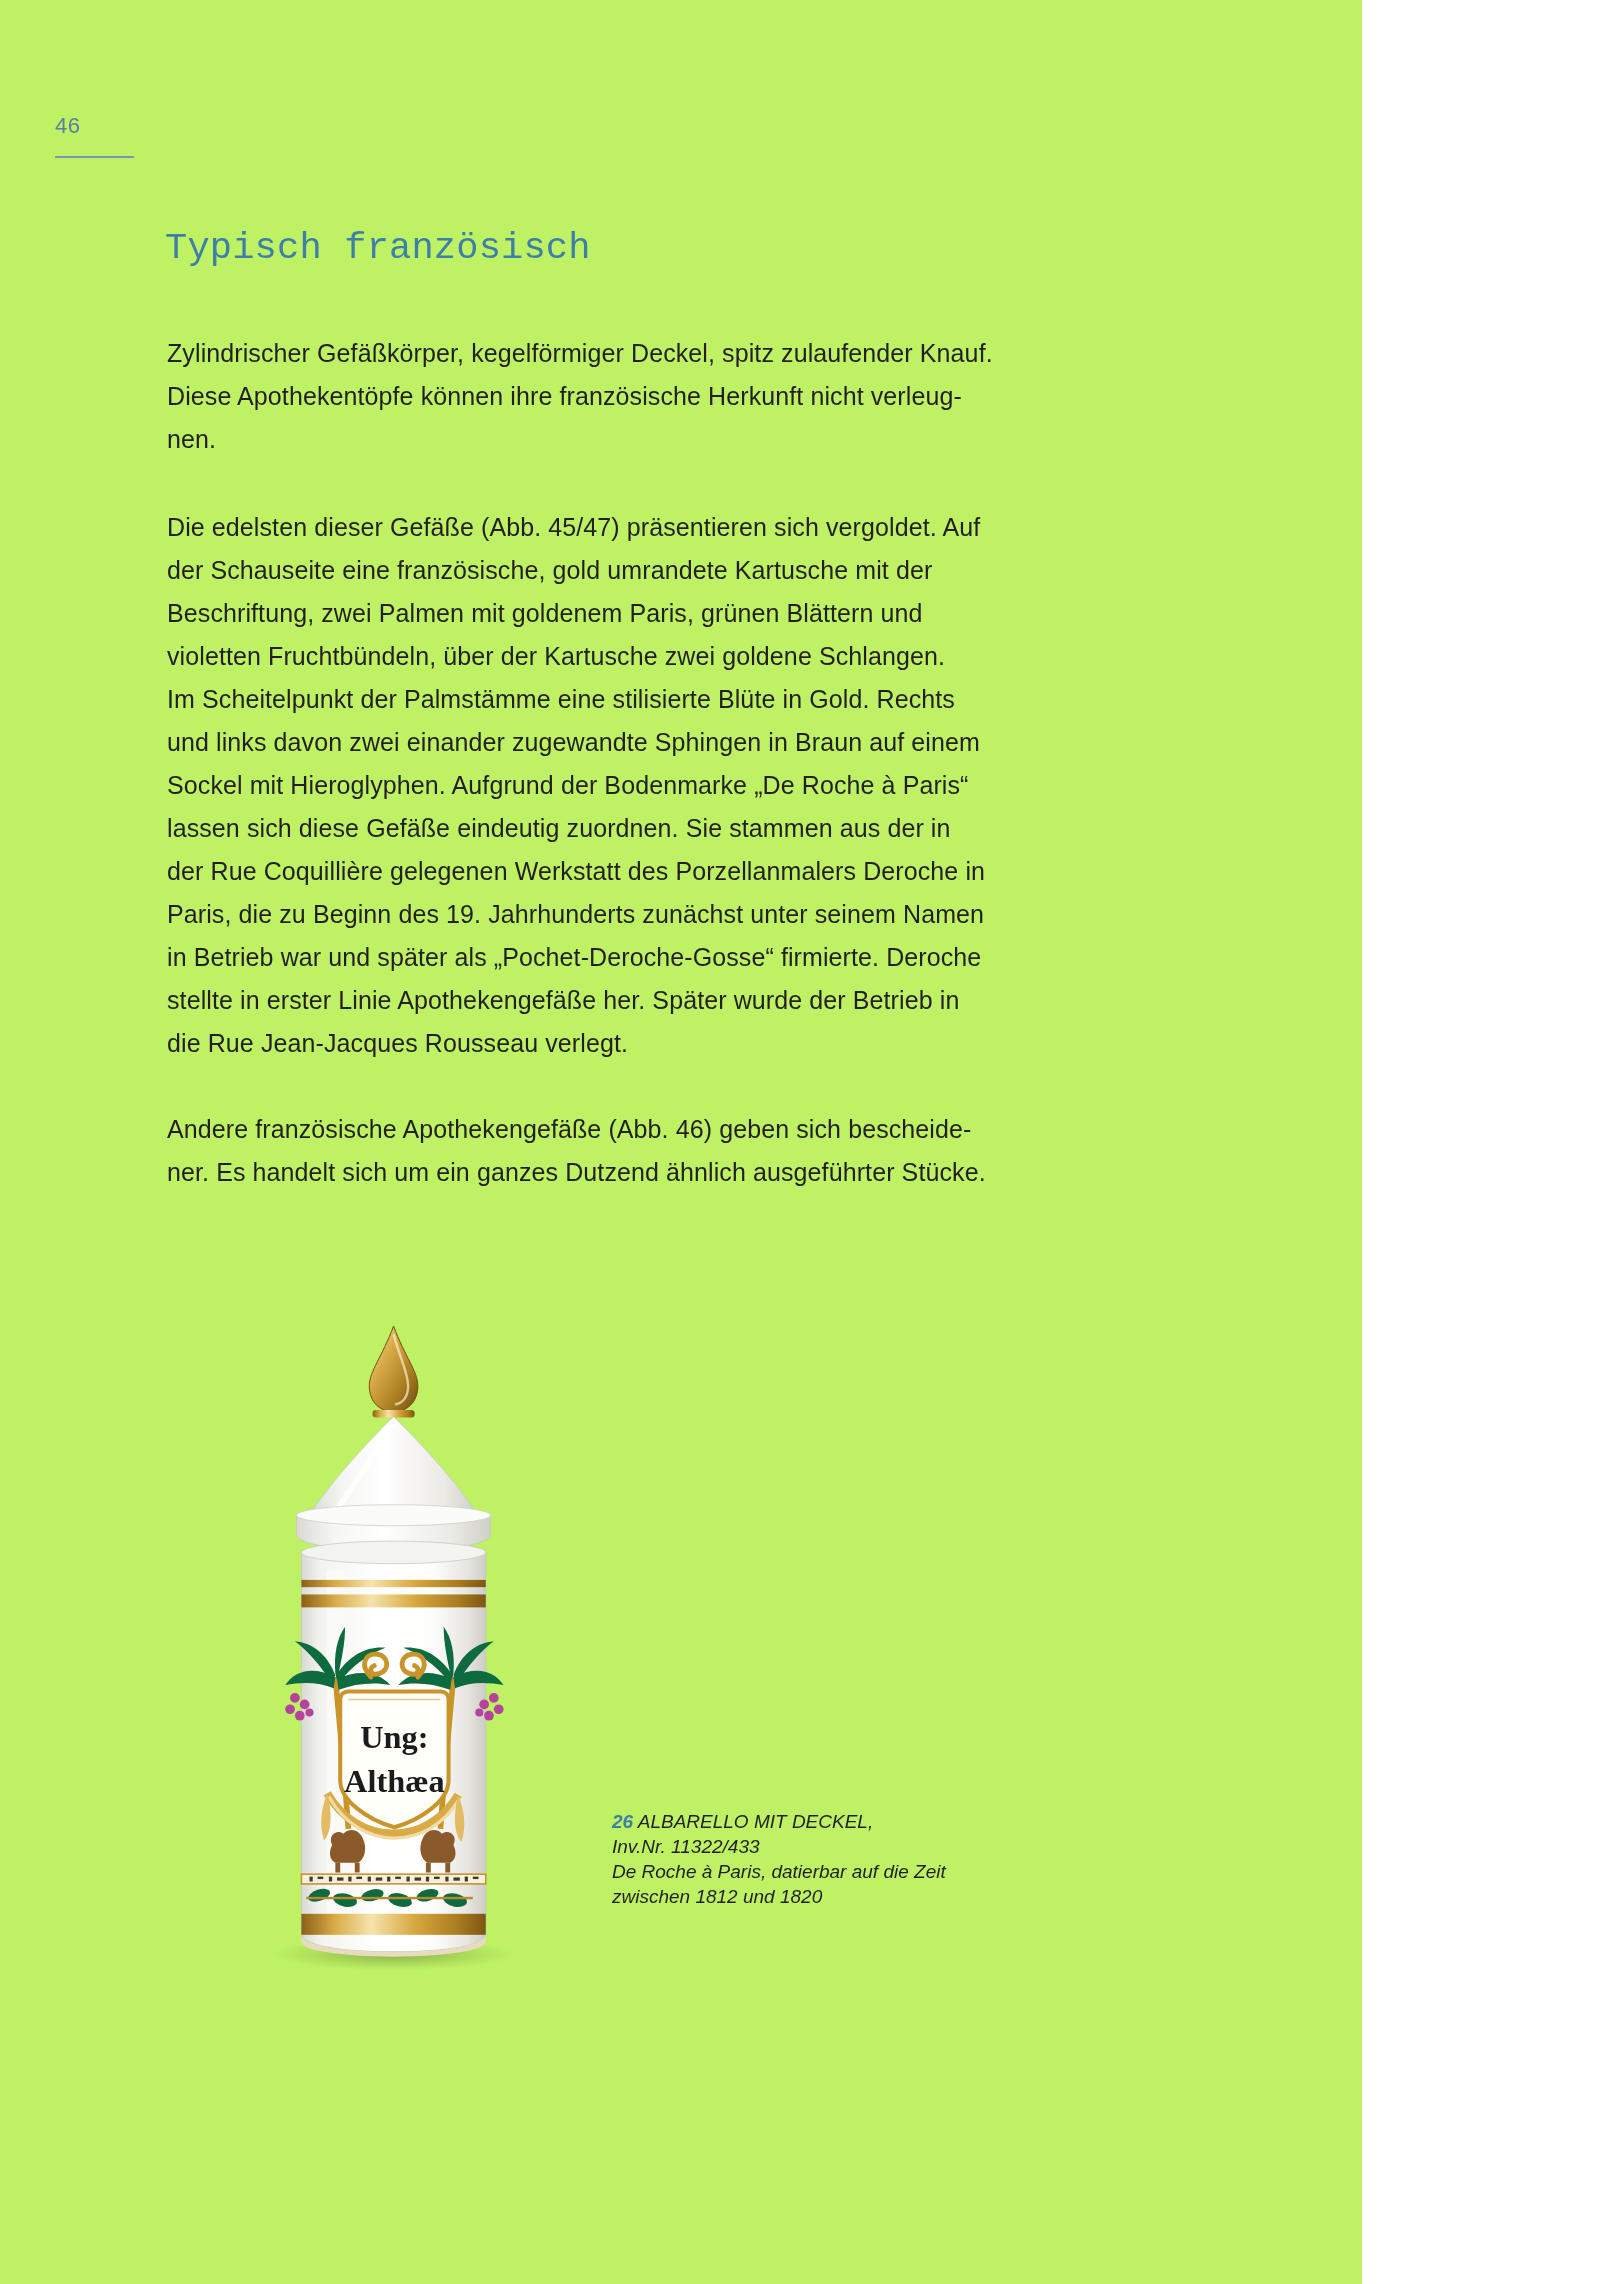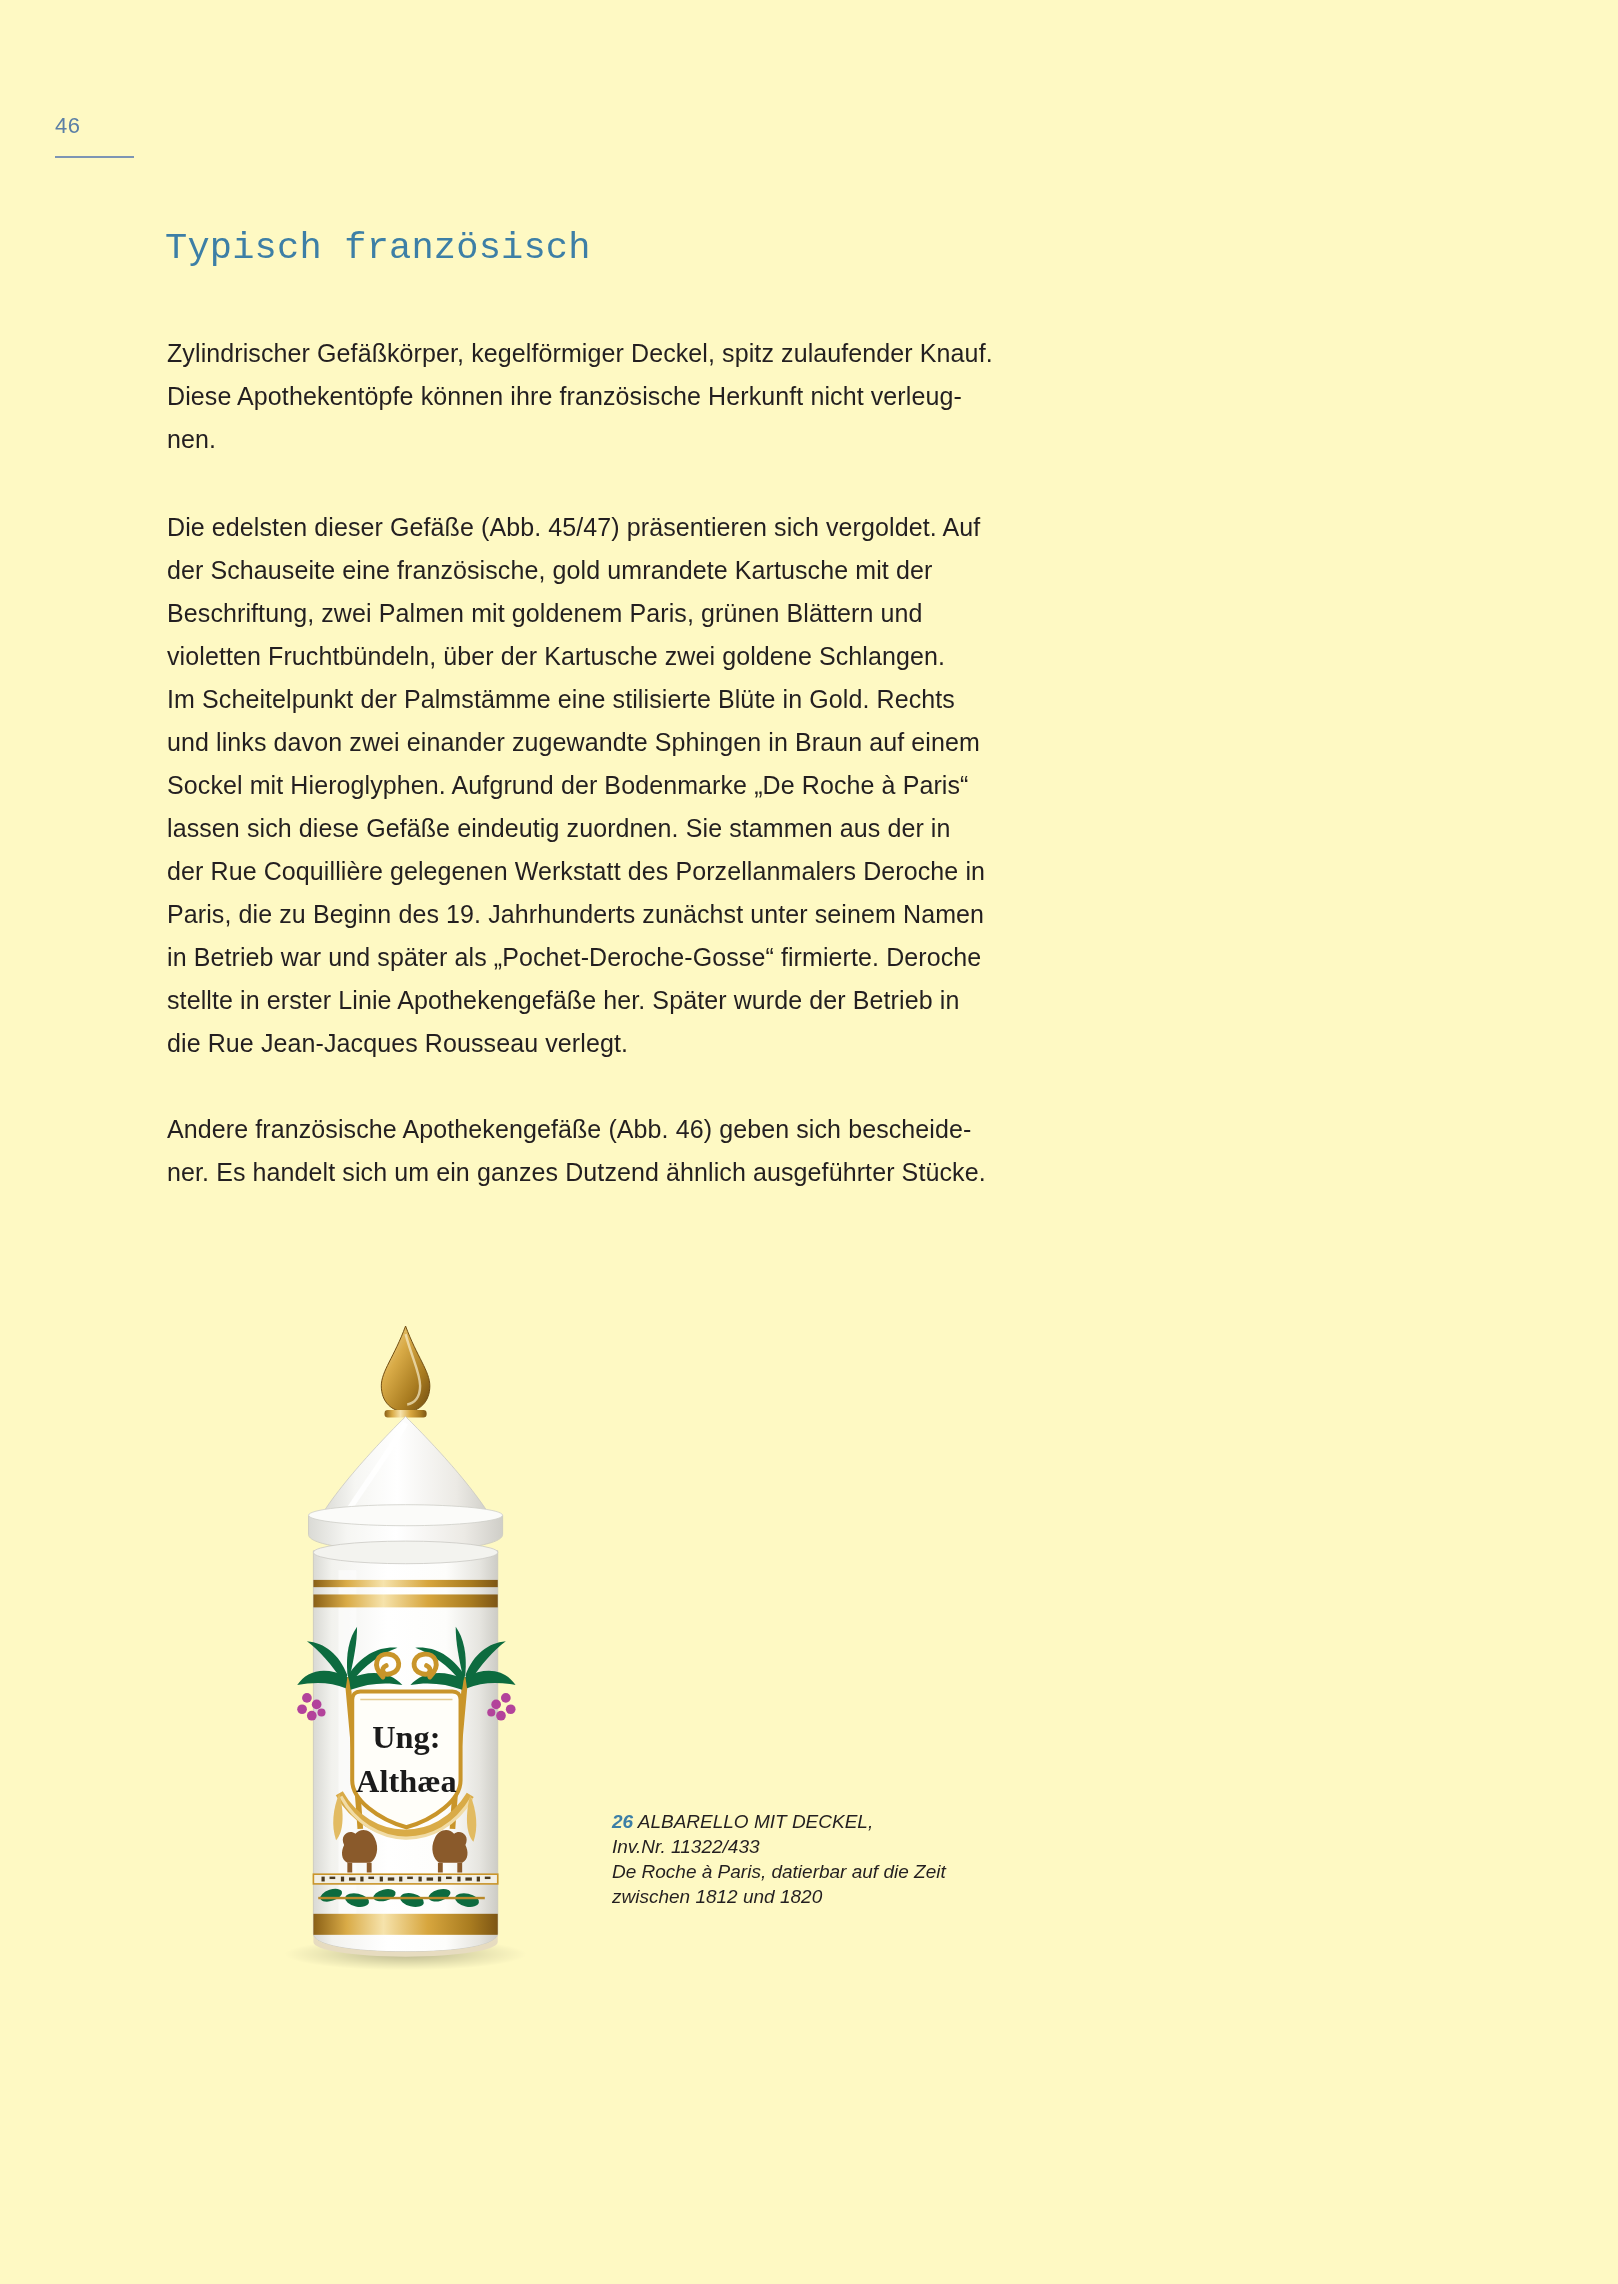--- a/index.html
+++ b/index.html
@@ -6,23 +6,23 @@
     margin: 0;
     padding: 0;
     background: #ffffff;
   }
   body {
     font-family: "Liberation Sans", sans-serif;
     -webkit-font-smoothing: antialiased;
   }
   .page {
     position: relative;
-    width: 1618px;
+    width: 1362px;
     height: 2284px;
-    background: #fef9c3;
+    background: #bef264;
     overflow: hidden;
   }
 
   
   .folio {
     position: absolute;
     left: 55px;
     top: 113px;
     width: 89px;
     font-size: 22px;
@@ -63,21 +63,21 @@
   }
   .para-1 { top: 332px; }
   .para-2 { top: 506px; }
   .para-3 { top: 1108px; }
   .body-col p { margin: 0; }
   .body-col .ln { display: block; white-space: nowrap; }
 
   
   .figure {
     position: absolute;
-    left: 218px;
+    left: 206px;
     top: 1311px;
     width: 380px;
     height: 672px;
   }
 
   .jar-wrap { position: absolute; left: 0; top: 0; }
 
   
   .caption {
     position: absolute;

